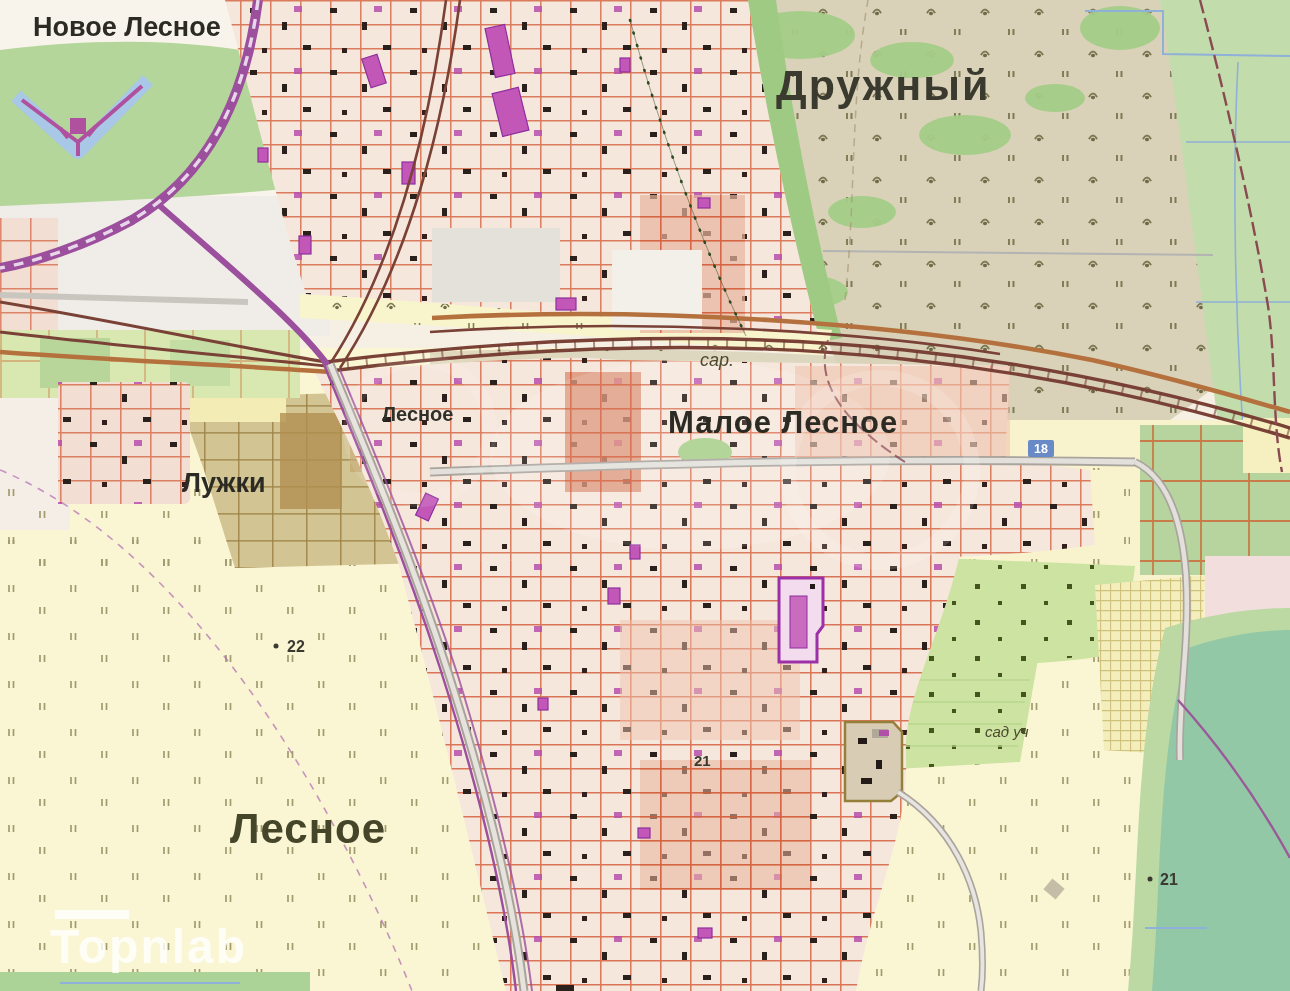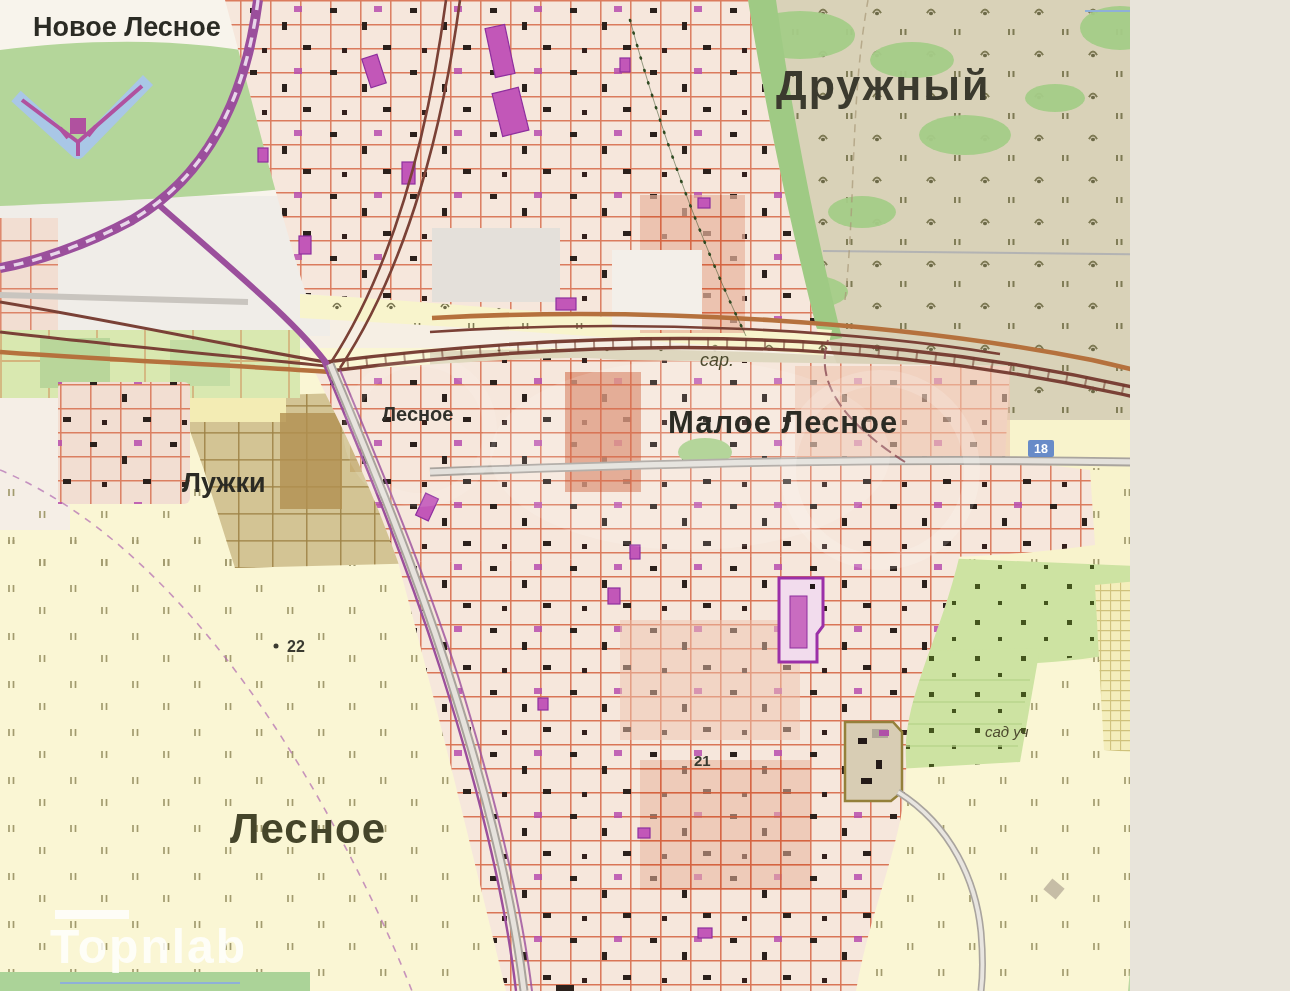--- a/index.html
+++ b/index.html
@@ -1,16 +1,16 @@
 <!DOCTYPE html>
 <html><head>
 <meta charset="utf-8">
 <style>
   html,body{margin:0;padding:0;background:#e8e4da;}
-  .map-viewport{position:relative;width:1130px;height:991px;overflow:hidden;
+  .map-viewport{position:relative;width:1290px;height:991px;overflow:hidden;
     font-family:"Liberation Sans", sans-serif;}
   svg{display:block;}
   text{font-family:"Liberation Sans", sans-serif;}
   .lbl-town{font-weight:bold;fill:#2b2b24;}
   .lbl-big{font-weight:bold;fill:#3b3a2e;letter-spacing:2px;}
   .lbl-olive{font-weight:bold;fill:#45452a;letter-spacing:1px;}
   .lbl-small{fill:#30302a;font-weight:bold;}
   .lbl-italic{font-style:italic;fill:#4c4a2e;}
   .lbl-num{fill:#3a3a30;font-weight:bold;}
   .wm{fill:rgba(255,255,255,0.82);font-weight:bold;letter-spacing:2px;}

